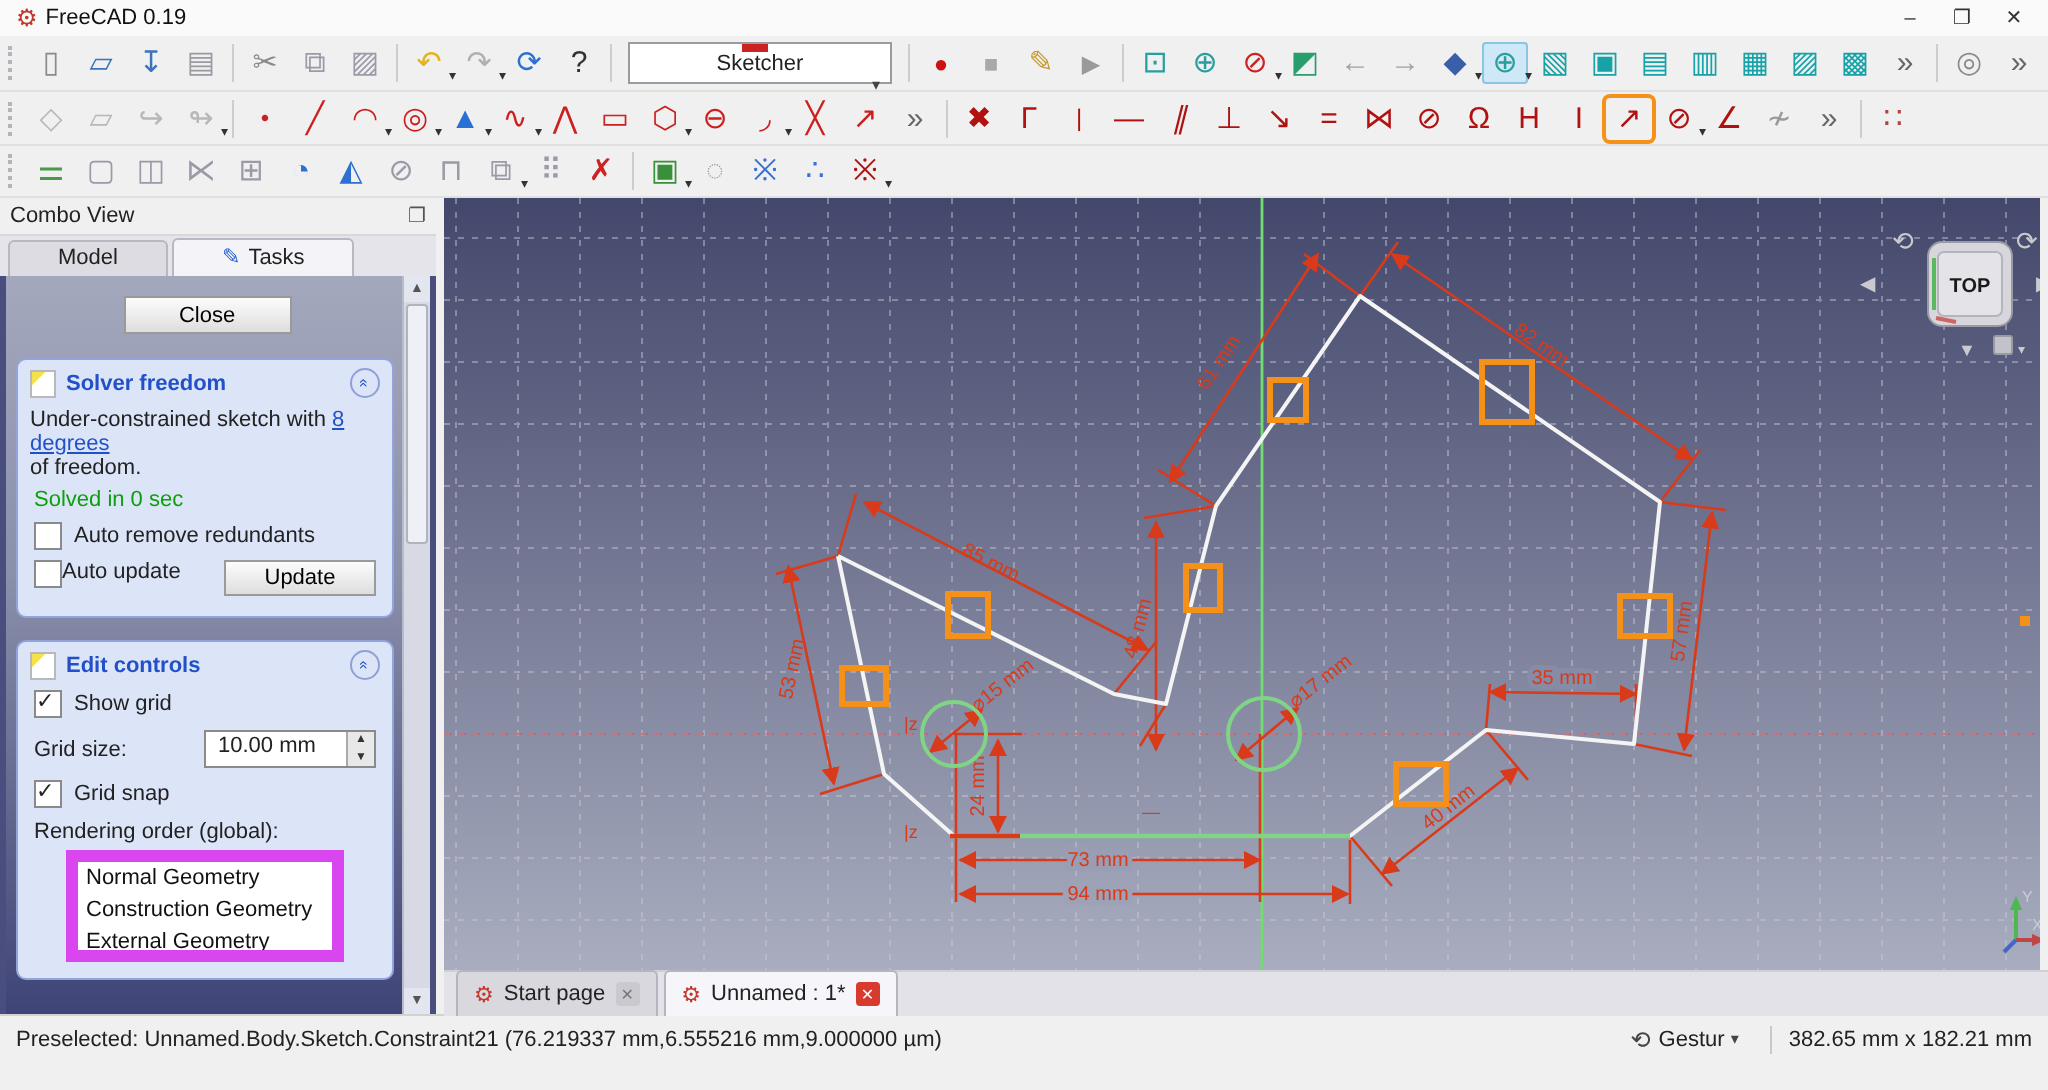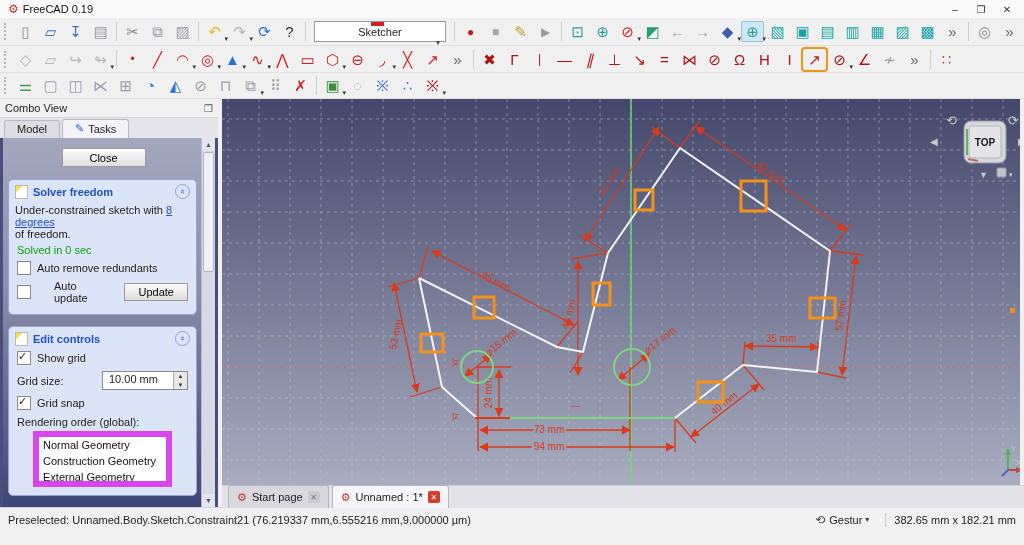--- a/index.html
+++ b/index.html
@@ -30,42 +30,42 @@
   .combo{display:inline-flex;align-items:center;background:#fff;border:1px solid #9a9aa2;height:19px;
          padding:0 5px;margin:0 5px;min-width:120px;flex-direction:column;}
   .wb-ico{width:9px;height:9px;border:2px solid #cc2222;background:#fff;margin-right:6px;}
   .combo .caret{margin-left:auto;font-size:8px;color:#444;}
   
   #main{display:flex;height:408px;}
   #combo-view{width:218px;flex:none;display:flex;flex-direction:column;background:#e9e9ee;}
   #cv-header{height:18px;display:flex;align-items:center;background:#f0f0f0;border-bottom:1px solid #d8d8d8;padding:0 5px;}
   #cv-header .flo{margin-left:auto;color:#555;font-size:10px;}
   #cv-tabs{height:20px;display:flex;align-items:flex-end;background:#e4e4ea;padding-left:4px;}
-  .cv-tab{padding:2px 12px 3px;border:1px solid #b8b8c0;border-bottom:none;background:#dcdce2;margin-right:2px;
+  .cv-tab{padding:2px 24px 3px;border:1px solid #b8b8c0;border-bottom:none;background:#dcdce2;margin-right:2px;
           border-radius:3px 3px 0 0;display:flex;align-items:center;gap:4px;}
   .cv-tab.active{background:#f4f4f8;}
   .cv-tab .pen{color:#2a5fd0;font-size:11px;}
   #task-area{flex:1;position:relative;overflow:hidden;padding:6px 18px 0 7px;
      background:linear-gradient(180deg,#a4a8bd 0%,#8b90ab 40%,#585d88 80%,#3f4478 100%);
      box-shadow:inset 3px 0 0 #494e7e, inset -16px 0 0 #494e7e;}
   #close-btn{display:block;margin:4px auto 12px;width:84px;height:19px;
      background:linear-gradient(#fcfcfc,#dedede);border:1px solid #9a9a9a;font-size:11px;font-family:inherit;}
   .taskbox{background:#dce4f7;border:1px solid #93a4dc;border-radius:5px;margin:0 3px 11px 1px;padding:4px 6px 8px;}
   .tb-head{display:flex;align-items:center;gap:5px;margin-bottom:5px;}
   .note-ico{width:11px;height:12px;background:linear-gradient(135deg,#f5e24a 28%,#fff 29%);border:1px solid #b9b9b9;}
   .tb-title{color:#2150c8;font-weight:bold;}
   .tb-collapse{margin-left:auto;width:13px;height:13px;border:1px solid #8fa0d8;border-radius:50%;
      color:#2150c8;font-size:8px;display:flex;align-items:center;justify-content:center;}
   .tb-collapse span{transform:rotate(90deg);display:block;}
   .trow-item{margin:5px 2px;display:flex;align-items:center;gap:6px;}
   .cbx{width:12px;height:12px;background:#fff;border:1px solid #8a8a8a;flex:none;position:relative;}
   .cbx.on:after{content:"✓";position:absolute;left:0;top:-2px;font-size:11px;color:#222;}
   .link{color:#2150c8;text-decoration:underline;}
   .green{color:#0ca00c;margin:4px 2px;}
-  .upd-row{display:flex;align-items:center;gap:23px;margin:5px 2px 2px;}
+  .upd-row{display:flex;align-items:flex-start;gap:0;margin:5px 2px 2px;}
   #update-btn{margin-left:auto;width:76px;height:18px;background:linear-gradient(#fcfcfc,#dedede);
      border:1px solid #9a9a9a;font-size:11px;font-family:inherit;}
   .gs-row{display:flex;align-items:center;margin:6px 2px;}
   .spin{margin-left:auto;display:flex;align-items:stretch;border:1px solid #8a8a8a;background:#fff;height:17px;}
   .spin .val{padding:1px 6px;min-width:58px;}
   .spin .btns{display:flex;flex-direction:column;border-left:1px solid #aaa;width:13px;}
   .spin .btns span{flex:1;font-size:6px;display:flex;align-items:center;justify-content:center;color:#333;background:#e8e8e8;}
   .listbox{background:#fff;border:6px solid #d946ef;margin:3px 18px 0;height:44px;overflow:hidden;}
   .listbox div{line-height:16px;padding-left:4px;color:#111;}
   

